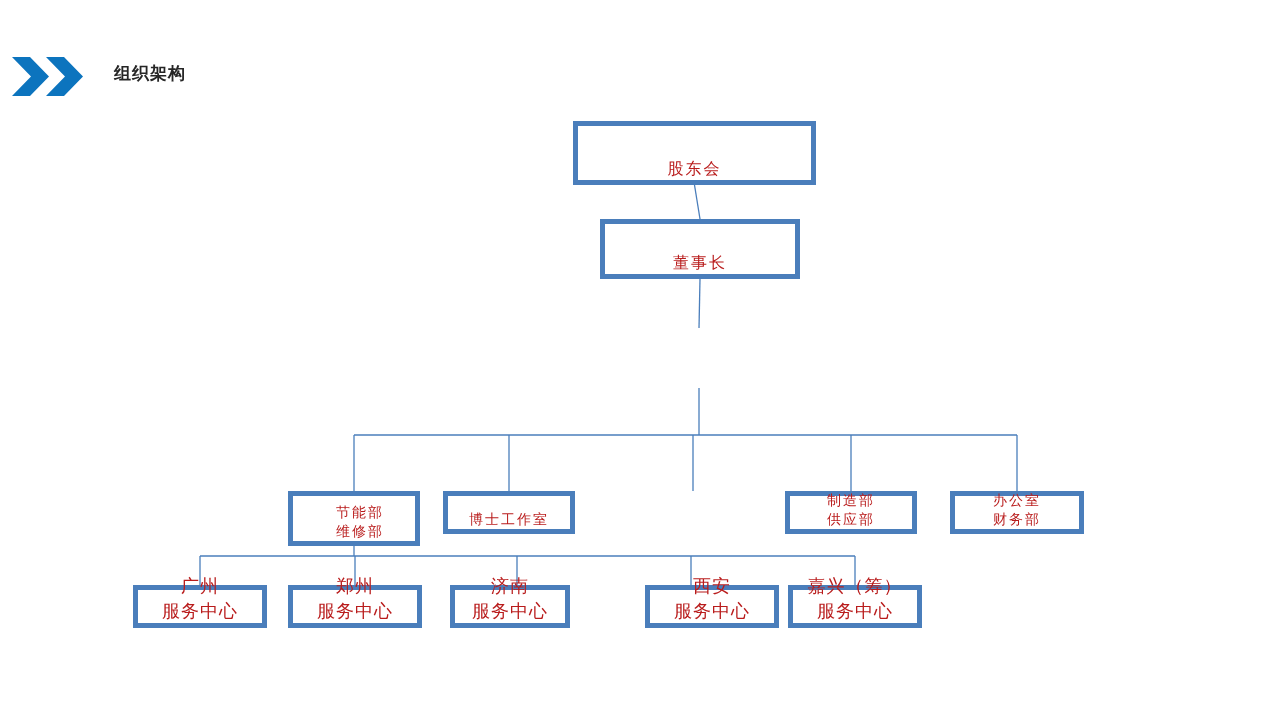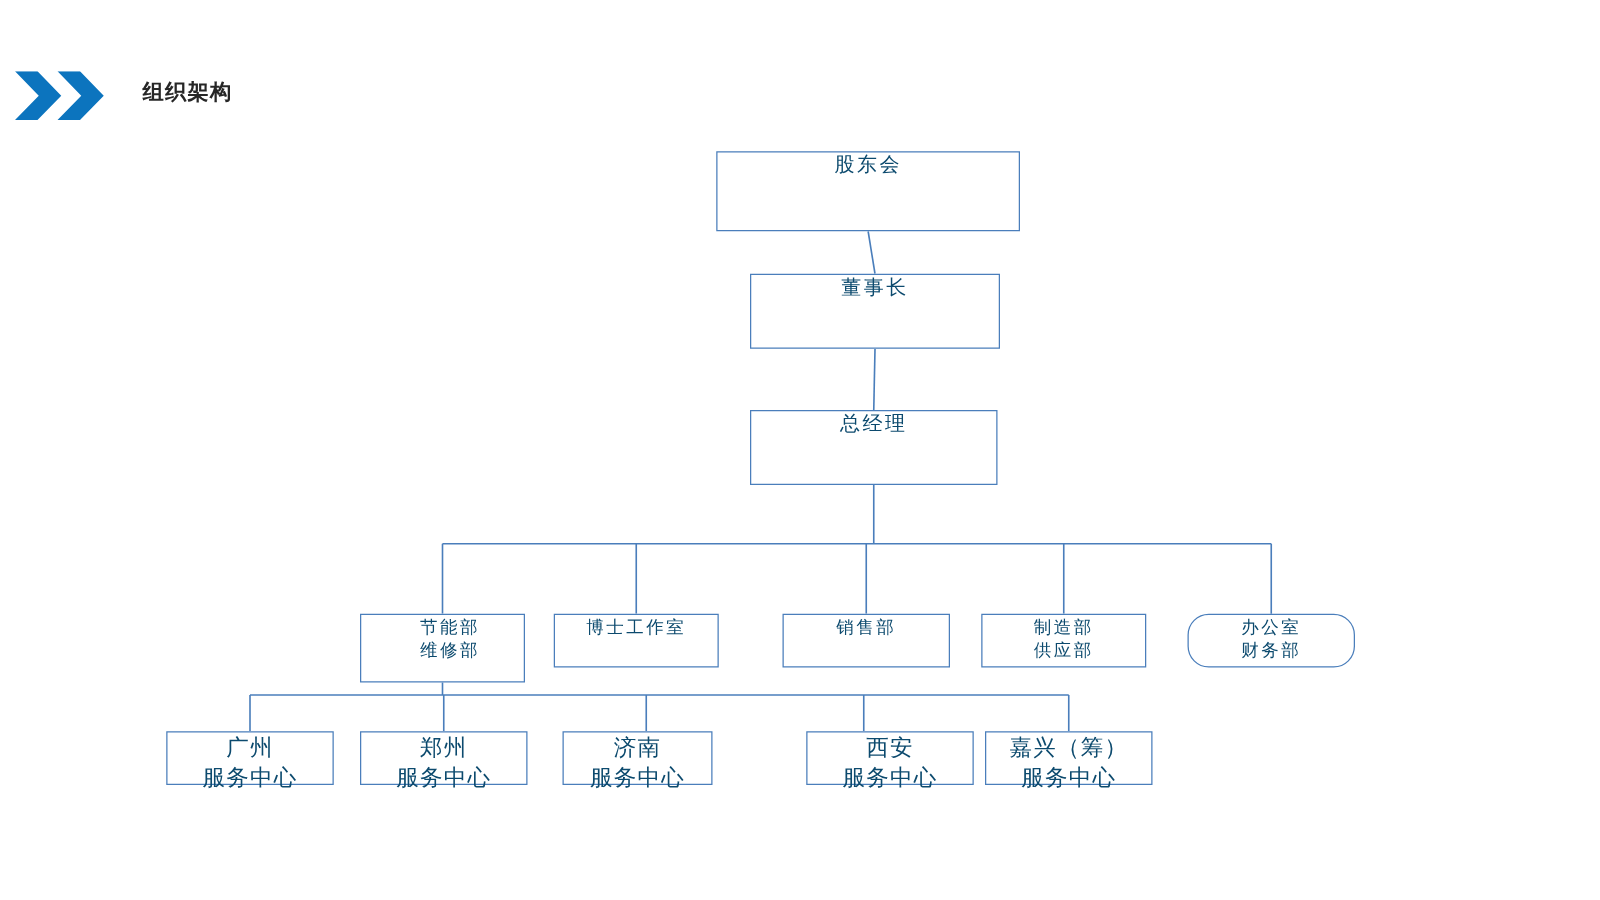--- a/index.html
+++ b/index.html
@@ -54,27 +54,27 @@
     left: 0;
     top: 0;
     width: 1280px;
     height: 720px;
     pointer-events: none;
   }
 
   .node {
     position: absolute;
     box-sizing: border-box;
-    border: 1px solid #0c4a6e;
+    border: 5px solid #0c4a6e;
     background: #ffffff;
-    color: #0c4a6e;
+    color: #b91c1c;
     display: flex;
     flex-direction: column;
     align-items: center;
-    justify-content: flex-start;
+    justify-content: flex-end;
     text-align: center;
     line-height: 1.35;
     letter-spacing: 2px;
     white-space: nowrap;
   }
   .node .ln { display: block; }
 
   .lvl1 { font-size: 16px; }
   .lvl2 { font-size: 16px; }
   .lvl3 { font-size: 16px; }
@@ -115,38 +115,32 @@
       <line x1="691" y1="556" x2="691" y2="585" stroke="#4a7ebb" stroke-width="1.3"></line>
       <line x1="855" y1="556" x2="855" y2="585" stroke="#4a7ebb" stroke-width="1.3"></line>
     </svg>
 
 <div class="node lvl1" style="left: 573px; top: 121px; width: 243px; height: 64px; border-color: rgb(74, 126, 187); background: rgb(255, 255, 255);">
       <span class="ln">股东会</span>
     </div>
     <div class="node lvl2" style="left: 600px; top: 219px; width: 200px; height: 60px; border-color: rgb(74, 126, 187); background: rgb(255, 255, 255);">
       <span class="ln">董事长</span>
     </div>
-    <div class="node lvl3" style="left: 600px; top: 328px; width: 198px; height: 60px; border-color: rgb(74, 126, 187); background: rgb(255, 255, 255);">
-      <span class="ln">总经理</span>
-    </div>
     <div class="node dept" style="left: 288px; top: 491px; width: 132px; height: 55px; border-color: rgb(74, 126, 187); background: rgb(255, 255, 255); padding-left: 12px;">
       <span class="ln">节能部</span>
       <span class="ln">维修部</span>
     </div>
     <div class="node dept" style="left: 443px; top: 491px; width: 132px; height: 43px; border-color: rgb(74, 126, 187); background: rgb(255, 255, 255);">
       <span class="ln">博士工作室</span>
     </div>
-    <div class="node dept" style="left: 626px; top: 491px; width: 134px; height: 43px; border-color: rgb(74, 126, 187); background: rgb(255, 255, 255);">
-      <span class="ln">销售部</span>
-    </div>
     <div class="node dept" style="left: 785px; top: 491px; width: 132px; height: 43px; border-color: rgb(74, 126, 187); background: rgb(255, 255, 255);">
       <span class="ln">制造部</span>
       <span class="ln">供应部</span>
     </div>
-    <div class="node dept" style="left: 950px; top: 491px; width: 134px; height: 43px; border-color: rgb(74, 126, 187); background: rgb(255, 255, 255); border-radius: 17px;">
+    <div class="node dept" style="left: 950px; top: 491px; width: 134px; height: 43px; border-color: rgb(74, 126, 187); background: rgb(255, 255, 255);">
       <span class="ln">办公室</span>
       <span class="ln">财务部</span>
     </div>
     <div class="node svc" style="left: 133px; top: 585px; width: 134px; height: 43px; border-color: rgb(74, 126, 187); background: rgb(255, 255, 255);">
       <span class="ln">广州</span>
       <span class="ln">服务中心</span>
     </div>
     <div class="node svc" style="left: 288px; top: 585px; width: 134px; height: 43px; border-color: rgb(74, 126, 187); background: rgb(255, 255, 255);">
       <span class="ln">郑州</span>
       <span class="ln">服务中心</span>

